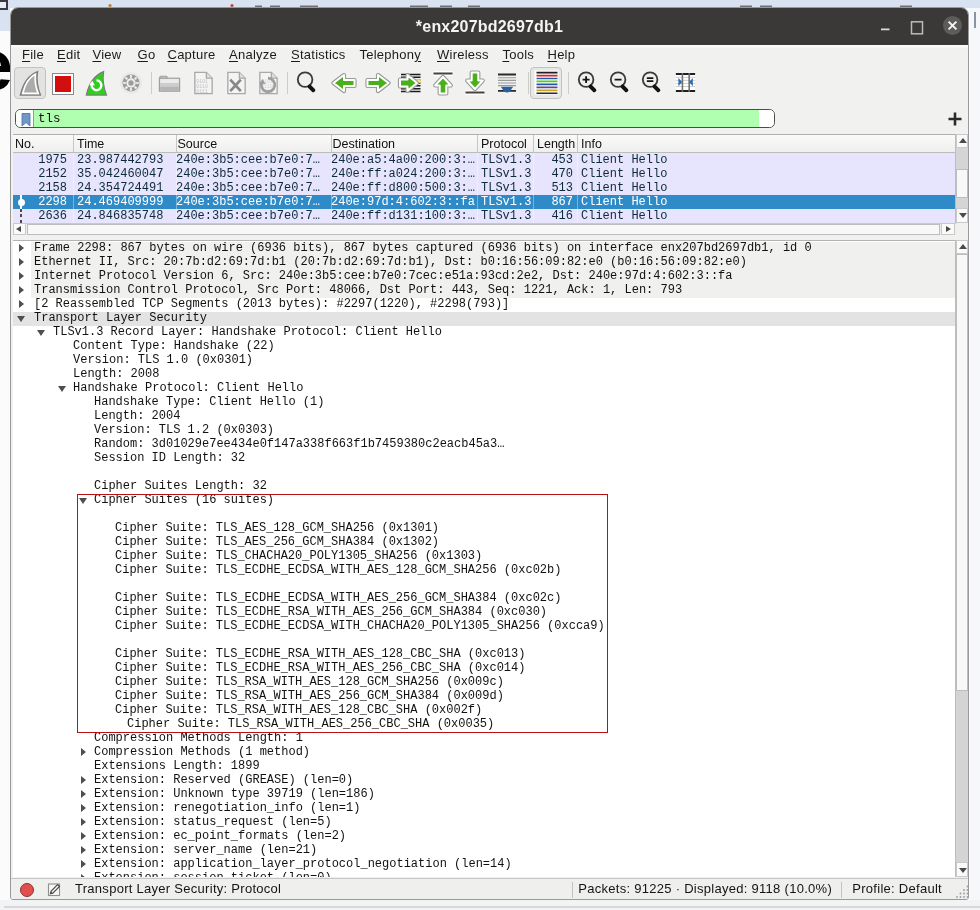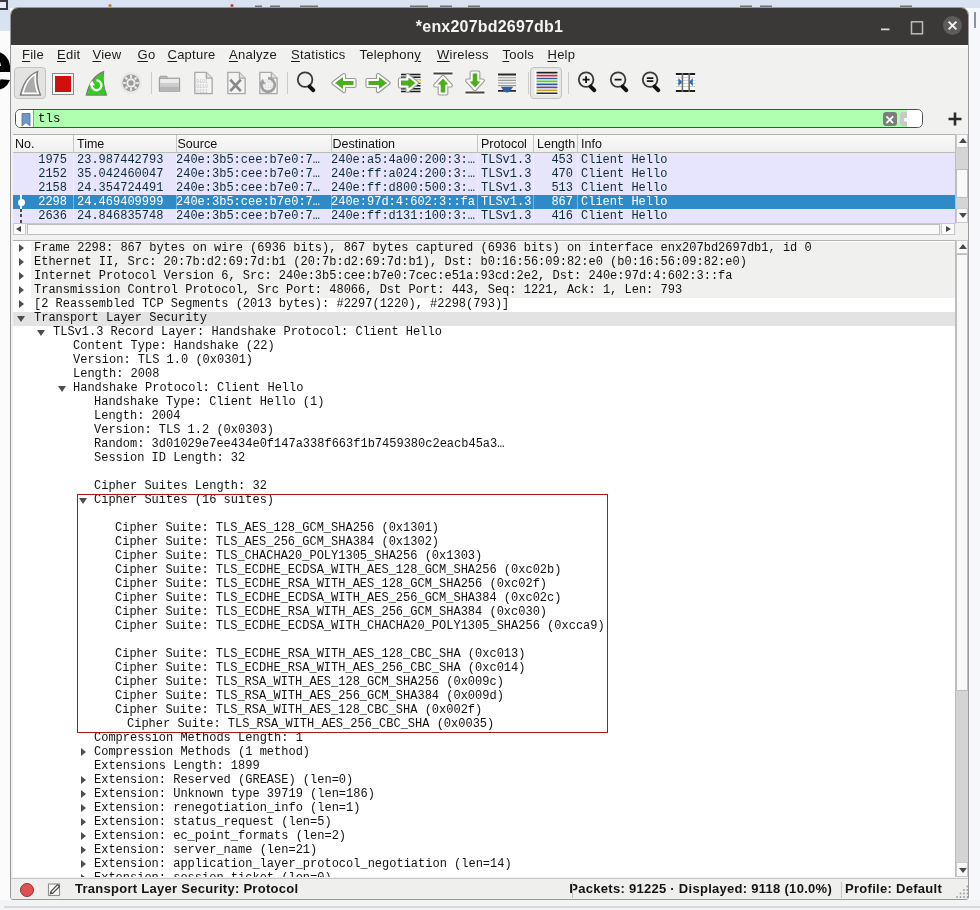--- a/index.html
+++ b/index.html
@@ -11,21 +11,21 @@
 #bgr { position:absolute; left:970px; top:8px; width:10px; height:902px; background:#f5f7fa; }
 #win { position:absolute; left:10px; top:7px; width:959px; height:892.5px;
   background:#f1f1f0; border:1px solid #999; border-radius:8px 8px 3px 3px; overflow:hidden; }
 #title { position:absolute; left:0; top:0; width:100%; height:37px; background:#3a3938; }
 #title .t { position:absolute; width:100%; top:10px; text-align:center; color:#f4f4f4; font-size:16px; font-weight:bold; letter-spacing:0.2px; }
 #menubar { position:absolute; left:0; top:37px; width:100%; height:22px; background:linear-gradient(#fdfdfd,#f1f1f0 18%); }
 .mi { position:absolute; top:1.5px; font-size:13px; letter-spacing:0.25px; color:#1b1b1b; }
 .mi u { text-decoration-thickness:1px; text-underline-offset:2px; }
 .ti { position:absolute; }
 .tsep { position:absolute; top:63.5px; width:1px; height:22px; background:#cccccb; }
-#fbar { position:absolute; left:4px; top:101px; width:908px; height:18.5px; background:#b0ffb0; border:1.4px solid #4c4c4c; border-radius:5.5px; overflow:hidden; }
+#fbar { position:absolute; left:4px; top:101px; width:760px; height:18.5px; background:#b0ffb0; border:1.4px solid #4c4c4c; border-radius:5.5px; overflow:hidden; }
 #fbook { position:absolute; left:0; top:0; width:17.5px; height:100%; background:#fff; border-right:1px solid #9a9a9a; }
 #ftext { position:absolute; left:22px; top:1.5px; font-family:"Liberation Mono",monospace; font-size:12.5px; color:#111; }
 #fx { position:absolute; left:867px; top:2.2px; width:13.5px; height:13.5px; background:#7c7c7c; border-radius:3px; }
 #fgo { position:absolute; left:884px; top:2.2px; width:23px; height:13.5px; background:#c9c9c9; border-radius:3px; }
 #fdd { position:absolute; left:917px; top:6px; width:0; height:0; border:4.5px solid transparent; border-top:6px solid #2d2d2d; }
 #fwhite { position:absolute; right:0; top:0; width:15px; height:100%; background:#fff; }
 #phead { position:absolute; left:2px; top:126px; width:943px; height:18.5px; background:linear-gradient(#fafafa,#efefee); border-top:1px solid #b0b0b0; border-bottom:1px solid #bcbcbc; font-size:12.5px; color:#101010; }
 #phead span { position:absolute; top:1.5px; }
 .hsep { position:absolute; top:0; width:1px; height:100%; background:#c6c6c5; }
 #plist { position:absolute; left:2px; top:144.5px; width:943px; height:70px; background:#e6e5fd; font-family:"Liberation Mono",monospace; font-size:12px; color:#0d2a38; }
@@ -43,21 +43,21 @@
 #hscroll { position:absolute; left:2px; top:214.5px; width:943px; height:12px; background:#ececeb; border-top:1px solid #c9c9c9; }
 #vscroll1 { position:absolute; left:944px; top:126px; width:13px; height:88.5px; background:#d5d5d5; border-left:1px solid #bdbdbd; }
 #splitter { position:absolute; left:0; top:226.5px; width:100%; height:5.5px; background:#f1f1f0; }
 #detail { position:absolute; left:2px; top:232px; width:942px; height:637px; background:#fff; border-top:1px solid #b3b3b3; overflow:hidden; font-family:"Liberation Mono",monospace; font-size:12px; color:#111; }
 .dl { position:absolute; white-space:pre; line-height:14.2px; }
 .tr { position:absolute; width:0; height:0; border:4px solid transparent; border-left:5.5px solid #4e4e4e; }
 .td { position:absolute; width:0; height:0; border:4.5px solid transparent; border-top:6px solid #4e4e4e; }
 #tlssel { position:absolute; left:0px; top:71px; width:100%; height:14px; background:#e3e3e3; }
 #redbox { position:absolute; left:64px; top:253px; width:531px; height:238.5px; border:1.4px solid #b41214; }
 #vscroll2 { position:absolute; left:944px; top:232px; width:13px; height:637px; background:#d4d4d4; border-left:1px solid #bdbdbd; }
-#sbar { position:absolute; left:0; top:870px; width:100%; height:22px; background:#efefee; border-top:1px solid #c6c6c5; font-size:13px; letter-spacing:0.28px; color:#141414;font-weight:bold; }
+#sbar { position:absolute; left:0; top:870px; width:100%; height:22px; background:#efefee; border-top:1px solid #c6c6c5; font-size:13px; letter-spacing:0.28px; color:#141414; }
 .vsep { position:absolute; top:3px; width:1px; height:16px; background:#c2c2c1; }
 .sbtn { position:absolute; border:1px solid #c9c9c9; background:#fafafa; }
 .arr { position:absolute; width:0; height:0; }
 .thumb { position:absolute; background:#f8f8f8; border:1px solid #bdbdbd; }
 #grip { position:absolute; left:945px; top:877px; }
 </style></head>
 <body>
 <div id="bgtop"></div>
 <div id="bgleft"></div>
 <div id="bge">e</div>
@@ -345,21 +345,20 @@
 <div class="dl" style="left:81px;top:182px">Version: TLS 1.2 (0x0303)</div>
 <div class="dl" style="left:81px;top:196px">Random: 3d01029e7ee434e0f147a338f663f1b7459380c2eacb45a3…</div>
 <div class="dl" style="left:81px;top:210px">Session ID Length: 32</div>
 <div class="dl" style="left:81px;top:238px">Cipher Suites Length: 32</div>
 <i class="td" style="left:66px;top:257px"></i>
 <div class="dl" style="left:81px;top:252px">Cipher Suites (16 suites)</div>
 <div class="dl" style="left:102px;top:280px">Cipher Suite: TLS_AES_128_GCM_SHA256 (0x1301)</div>
 <div class="dl" style="left:102px;top:294px">Cipher Suite: TLS_AES_256_GCM_SHA384 (0x1302)</div>
 <div class="dl" style="left:102px;top:308px">Cipher Suite: TLS_CHACHA20_POLY1305_SHA256 (0x1303)</div>
 <div class="dl" style="left:102px;top:322px">Cipher Suite: TLS_ECDHE_ECDSA_WITH_AES_128_GCM_SHA256 (0xc02b)</div>
-<div class="dl" style="left:102px;top:336px">Cipher Suite: TLS_ECDHE_RSA_WITH_AES_128_GCM_SHA256 (0xc02f)</div>
 <div class="dl" style="left:102px;top:350px">Cipher Suite: TLS_ECDHE_ECDSA_WITH_AES_256_GCM_SHA384 (0xc02c)</div>
 <div class="dl" style="left:102px;top:364px">Cipher Suite: TLS_ECDHE_RSA_WITH_AES_256_GCM_SHA384 (0xc030)</div>
 <div class="dl" style="left:102px;top:378px">Cipher Suite: TLS_ECDHE_ECDSA_WITH_CHACHA20_POLY1305_SHA256 (0xcca9)</div>
 <div class="dl" style="left:102px;top:406px">Cipher Suite: TLS_ECDHE_RSA_WITH_AES_128_CBC_SHA (0xc013)</div>
 <div class="dl" style="left:102px;top:420px">Cipher Suite: TLS_ECDHE_RSA_WITH_AES_256_CBC_SHA (0xc014)</div>
 <div class="dl" style="left:102px;top:434px">Cipher Suite: TLS_RSA_WITH_AES_128_GCM_SHA256 (0x009c)</div>
 <div class="dl" style="left:102px;top:448px">Cipher Suite: TLS_RSA_WITH_AES_256_GCM_SHA384 (0x009d)</div>
 <div class="dl" style="left:102px;top:462px">Cipher Suite: TLS_RSA_WITH_AES_128_CBC_SHA (0x002f)</div>
 <div class="dl" style="left:114px;top:476px">Cipher Suite: TLS_RSA_WITH_AES_256_CBC_SHA (0x0035)</div>
 <div class="dl" style="left:81px;top:490px">Compression Methods Length: 1</div>

